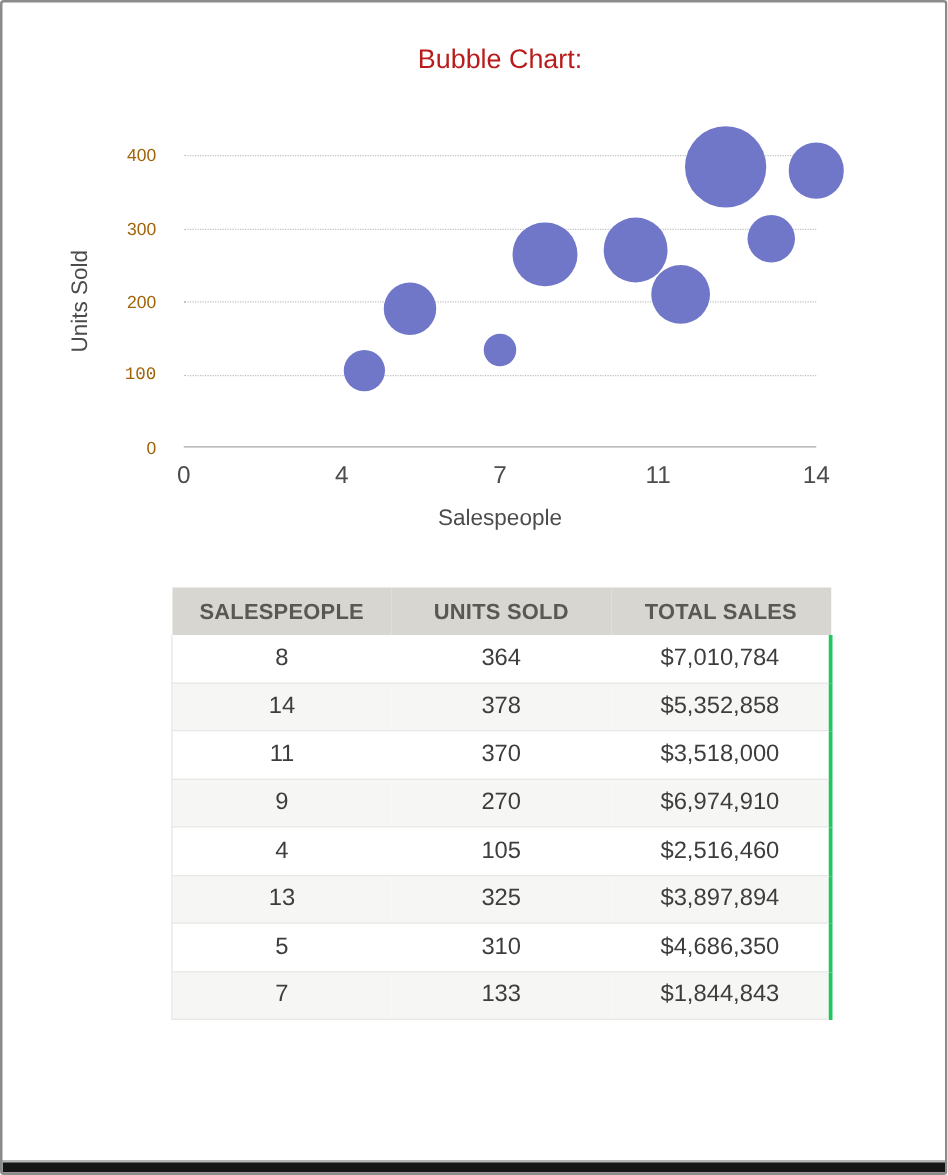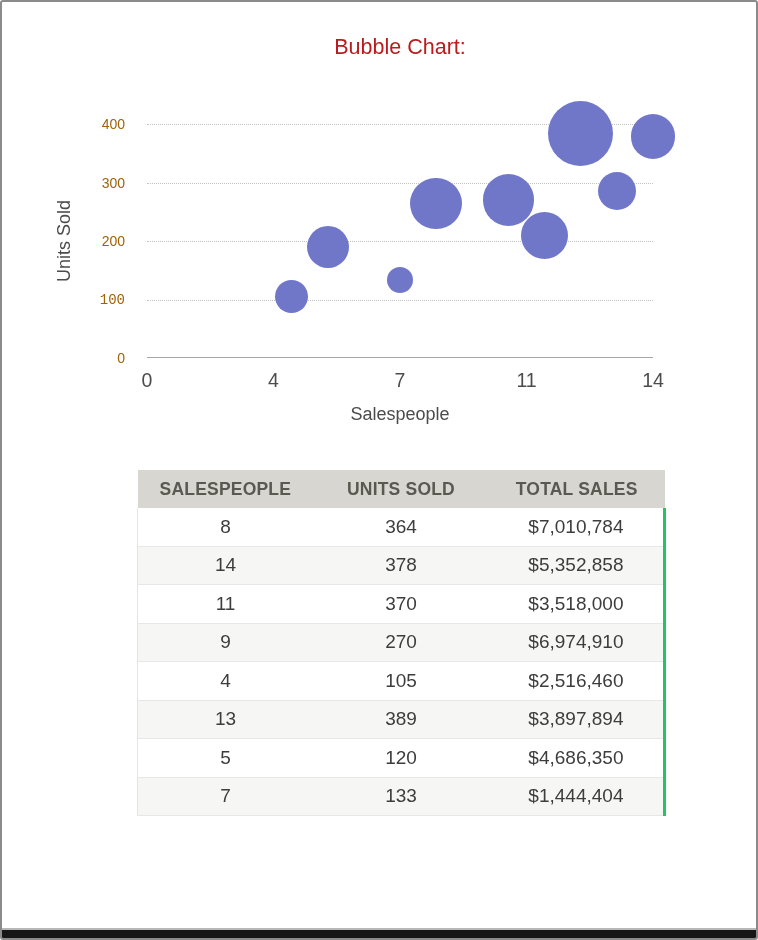--- a/index.html
+++ b/index.html
@@ -128,30 +128,30 @@
           <td>270</td>
           <td>$6,974,910</td>
         </tr>
         <tr>
           <td>4</td>
           <td>105</td>
           <td>$2,516,460</td>
         </tr>
         <tr>
           <td>13</td>
-          <td>389</td>
+          <td>325</td>
           <td>$3,897,894</td>
         </tr>
         <tr>
           <td>5</td>
-          <td>120</td>
+          <td>310</td>
           <td>$4,686,350</td>
         </tr>
         <tr>
           <td>7</td>
           <td>133</td>
-          <td>$1,444,404</td>
+          <td>$1,844,843</td>
         </tr>
       </tbody>
   </table>
 
   <div class="bottom-bar"></div>
 </div>
 
 </body></html>

